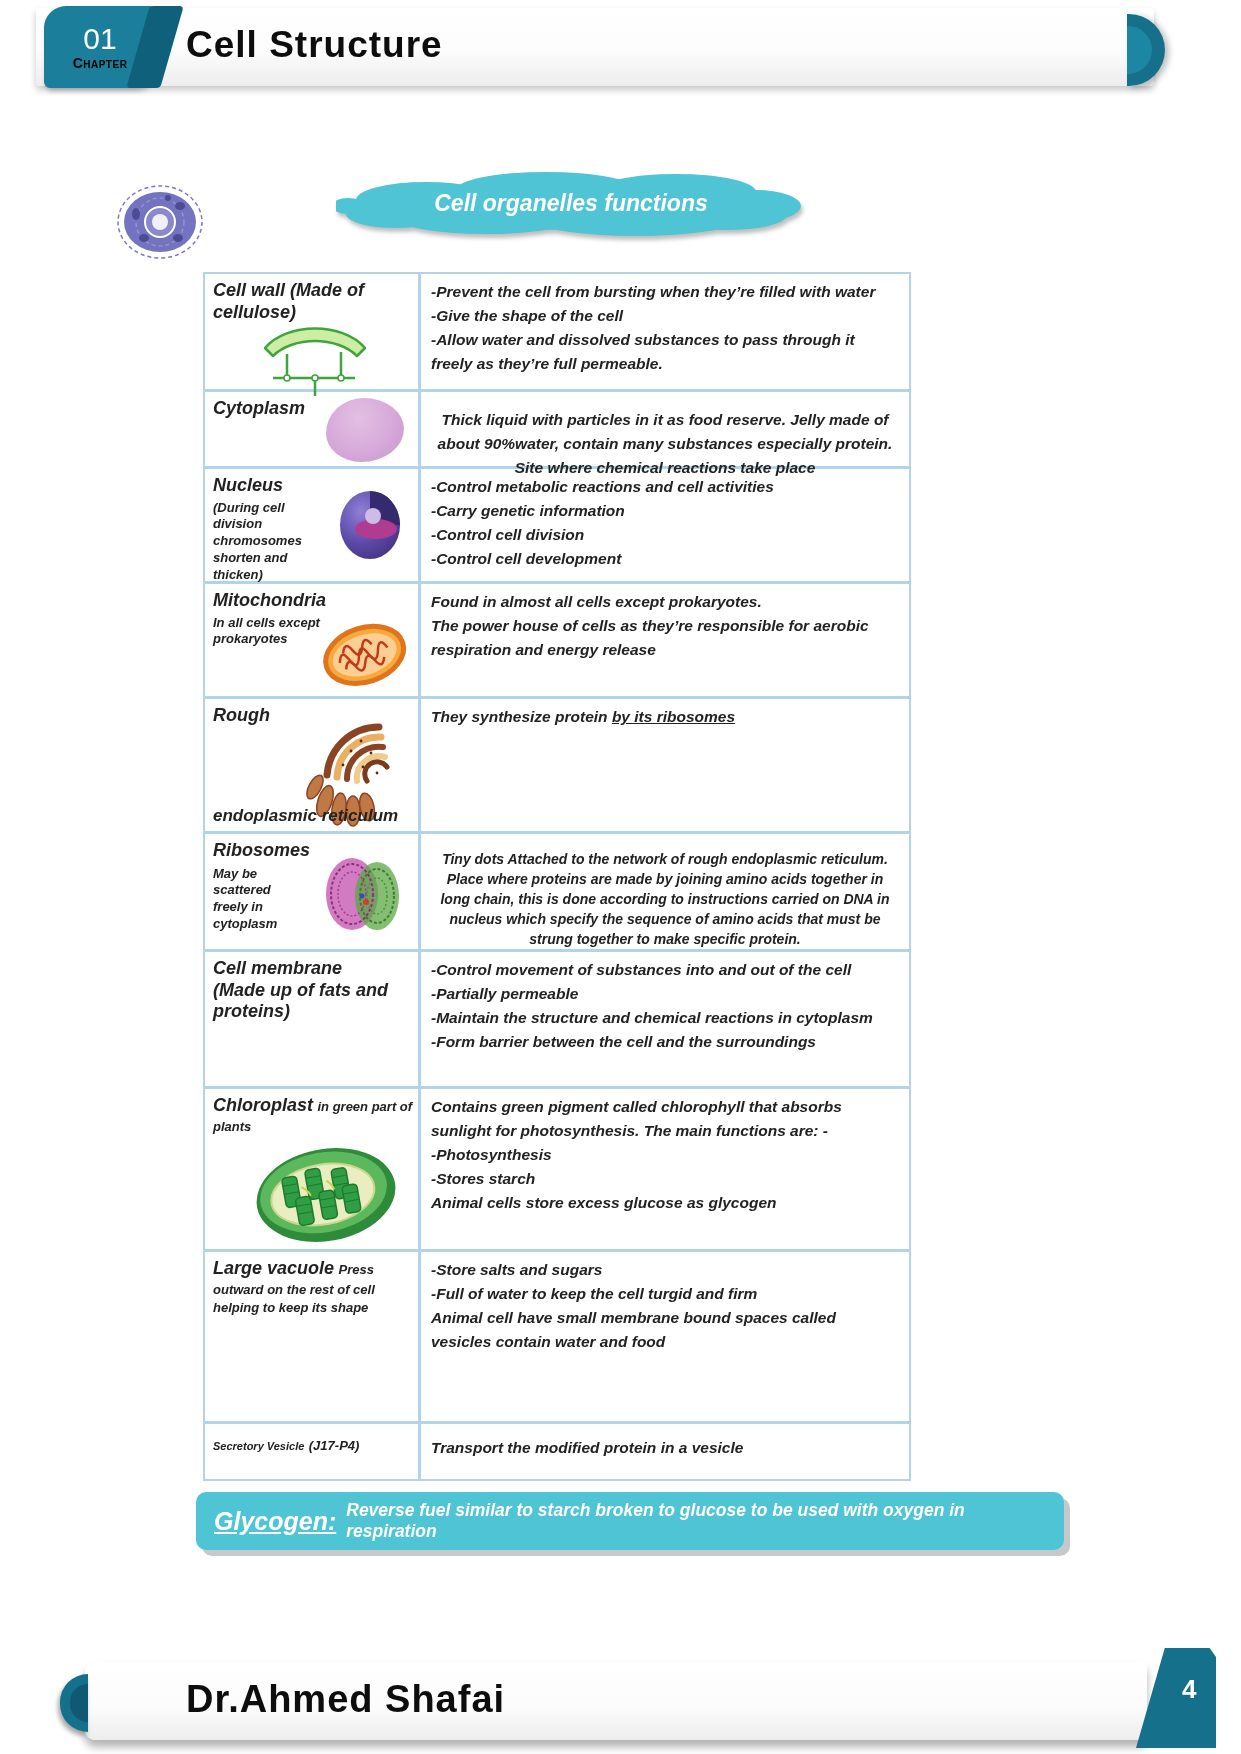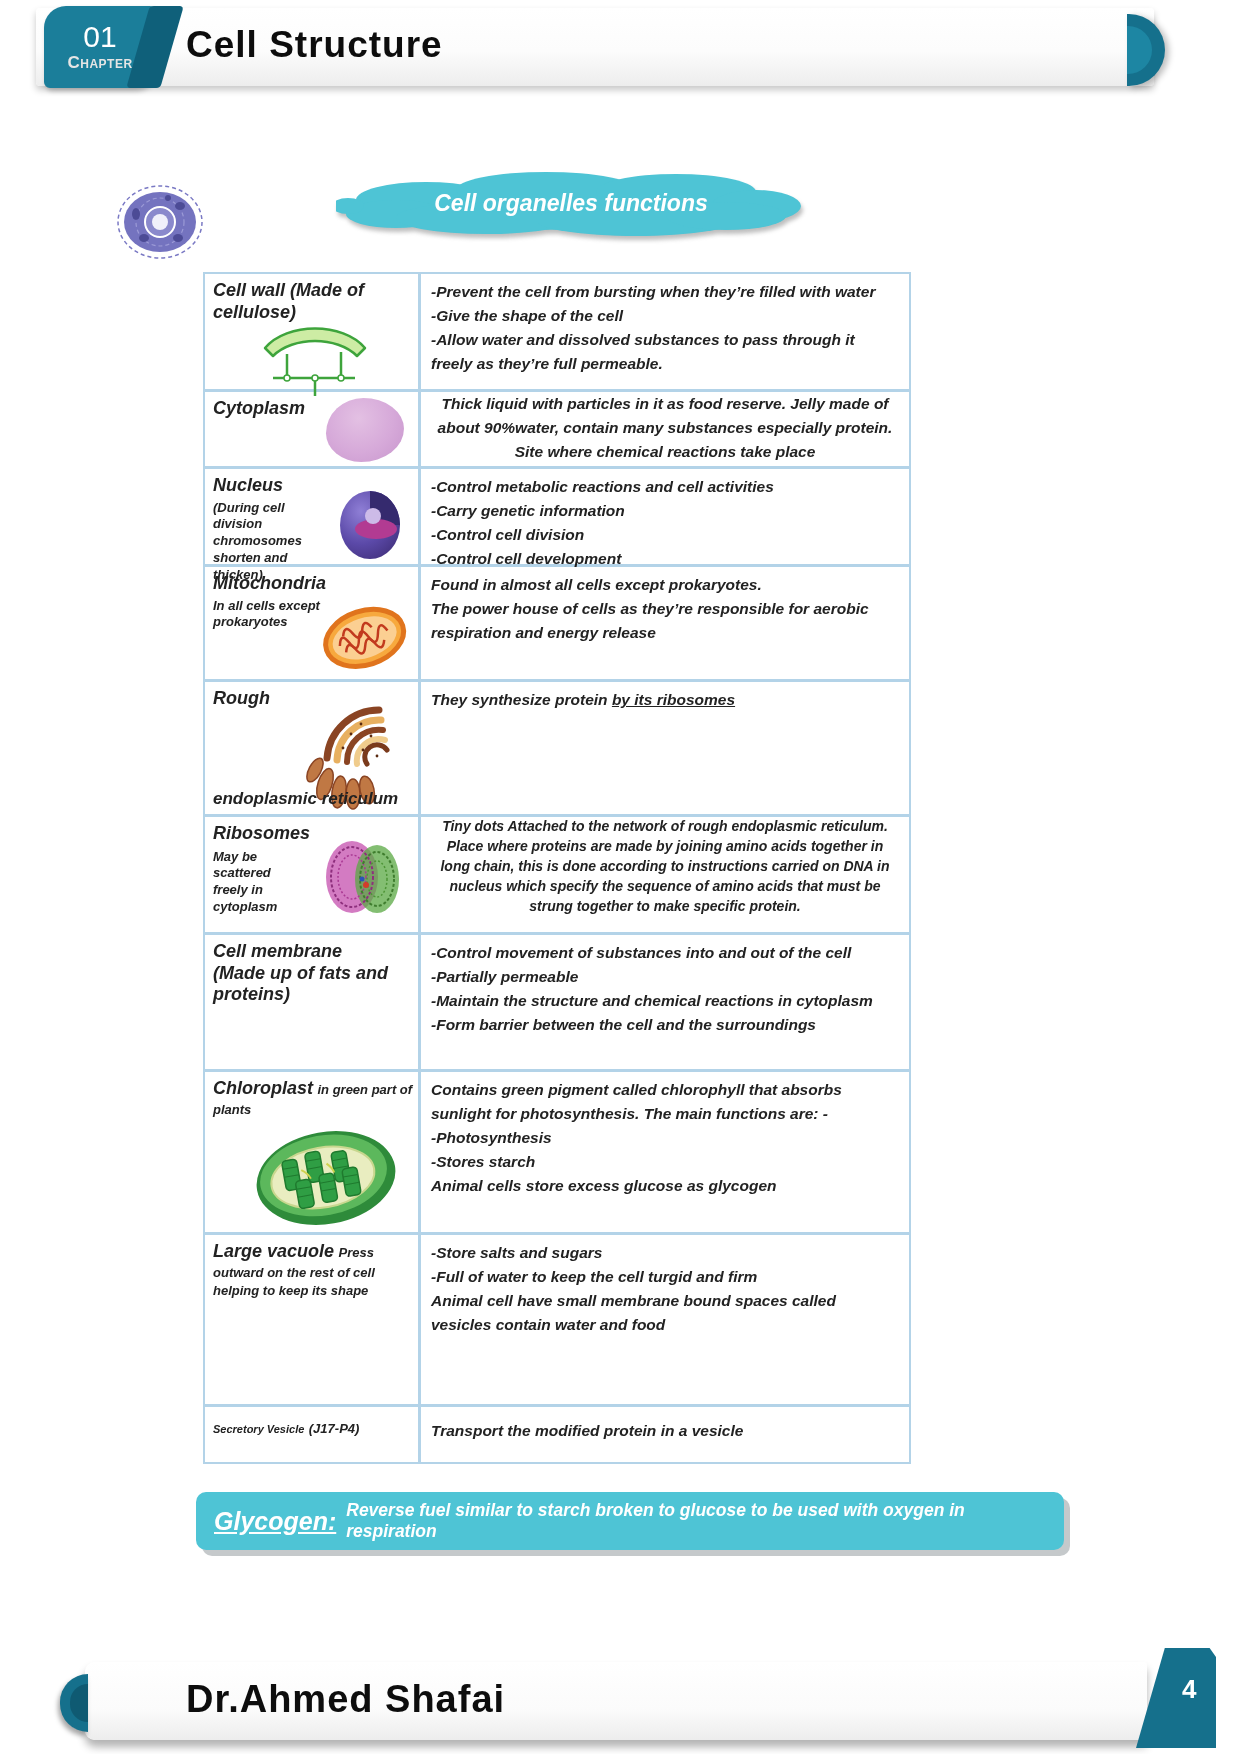--- a/index.html
+++ b/index.html
@@ -19,21 +19,21 @@
     position: absolute; left: 44px; top: 6px; width: 112px; height: 82px;
     background: #1b7e9a; border-radius: 22px 6px 22px 6px; z-index: 3;
     display:flex; flex-direction:column; align-items:center; justify-content:center;
     box-shadow: 2px 3px 5px rgba(0,0,0,.25);
   }
   .chapter-badge::after {
     content:""; position:absolute; top:0; right:-16px; width:34px; height:100%;
     background:#0f607a; transform:skewX(-16deg); border-radius:4px; z-index:-1;
   }
   .chapter-num { color:#fff; font-size:30px; font-weight:400; line-height:1.05; }
-  .chapter-label { color:#e5e5e5; font-size:17px; font-weight:700; font-variant:small-caps; letter-spacing:.5px; }
+  .chapter-label { color:#000000; font-size:14px; font-weight:700; font-variant:small-caps; letter-spacing:.5px; }
   .page-title {
     position:absolute; left:186px; top:24px; font-size:37px; font-weight:800;
     color:#0d0d0d; letter-spacing:1px; z-index:4;
   }
   .header-disc {
     position:absolute; left:1127px; top:14px; width:38px; height:72px;
     background:#15708c; border-radius:0 72px 72px 0; z-index:5;
     box-shadow:4px 2px 6px rgba(0,0,0,.25);
   }
   .header-disc::after {
@@ -52,26 +52,26 @@
   .tbl {
     position:absolute; left:203px; top:272px; width:708px;
     border:2.5px solid #b3d3e8;
     font-style:italic; font-weight:700; color:#222;
   }
   .trow { display:flex; border-bottom:3px solid #b3d3e8; }
   .trow:last-child { border-bottom:none; }
   .lc { width:216px; border-right:3px solid #b3d3e8; position:relative; padding:6px 8px; }
   .rc { flex:1; padding:6px 10px; }
   .rc p { font-size:15.5px; line-height:1.55; }
-  .rc.center { text-align:center; padding-top:0; }
+  .rc.center { text-align:center; padding-top:16px; }
   .rc.small p { font-size:14px; line-height:1.42; }
   .oname { font-size:18px; line-height:1.2; }
   .onote { font-size:13px; line-height:1.3; font-weight:700; }
   .u { text-decoration:underline; }
-  .r0{height:118px}.r1{height:77px}.r2{height:98px}.r3{height:115px}.r4{height:135px}
+  .r0{height:118px}.r1{height:77px}.r2{height:115px}.r3{height:115px}.r4{height:135px}
   .r5{height:118px}.r6{height:137px}.r7{height:163px}.r8{height:172px}.r9{height:55px}
   .img-abs { position:absolute; }
   .cytoblob {
     width:78px; height:64px; border-radius:48% 52% 55% 45% / 55% 48% 52% 45%;
     background: radial-gradient(circle at 42% 32%, #e3c0e3 0%, #d6a9d9 55%, #c795cc 100%);
   }
   .ername { position:absolute; bottom:5px; left:8px; font-size:17px; white-space:nowrap; }
   
   .glycogen {
     position:absolute; left:196px; top:1492px; width:868px; height:58px;

